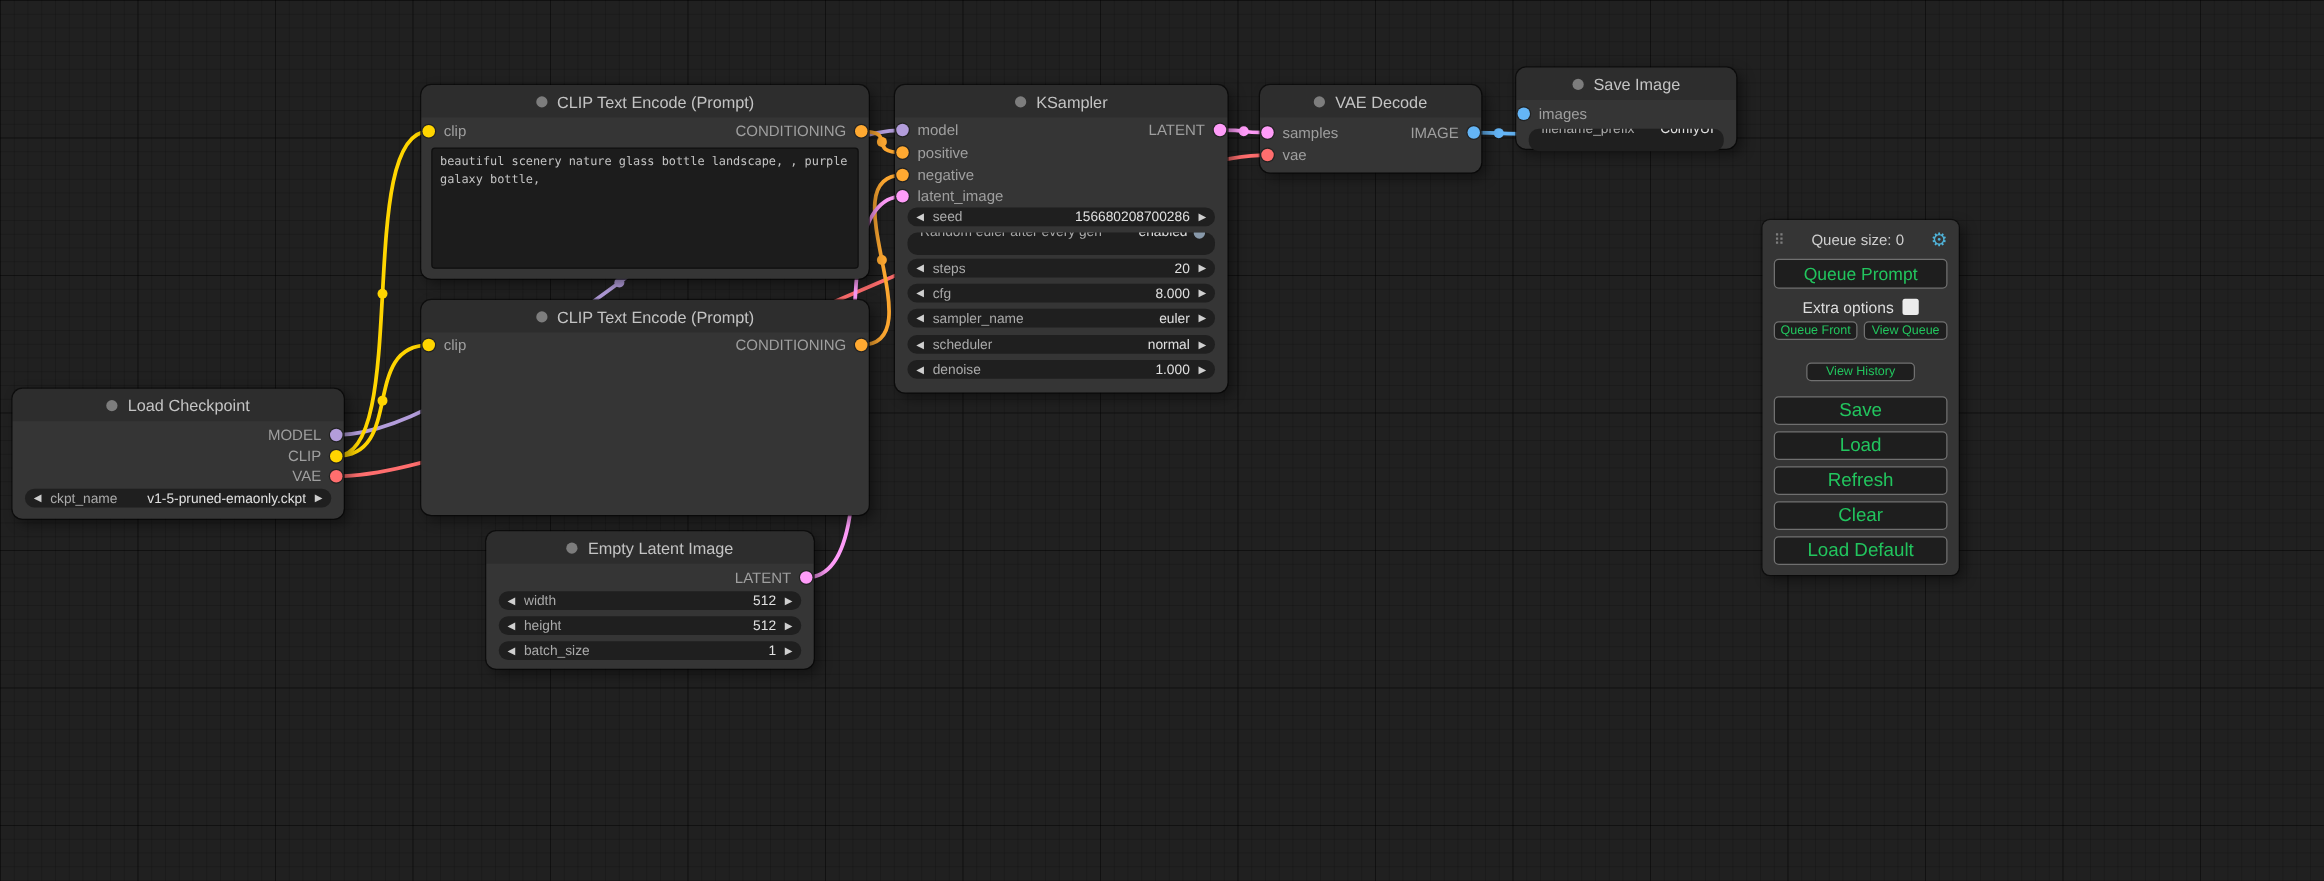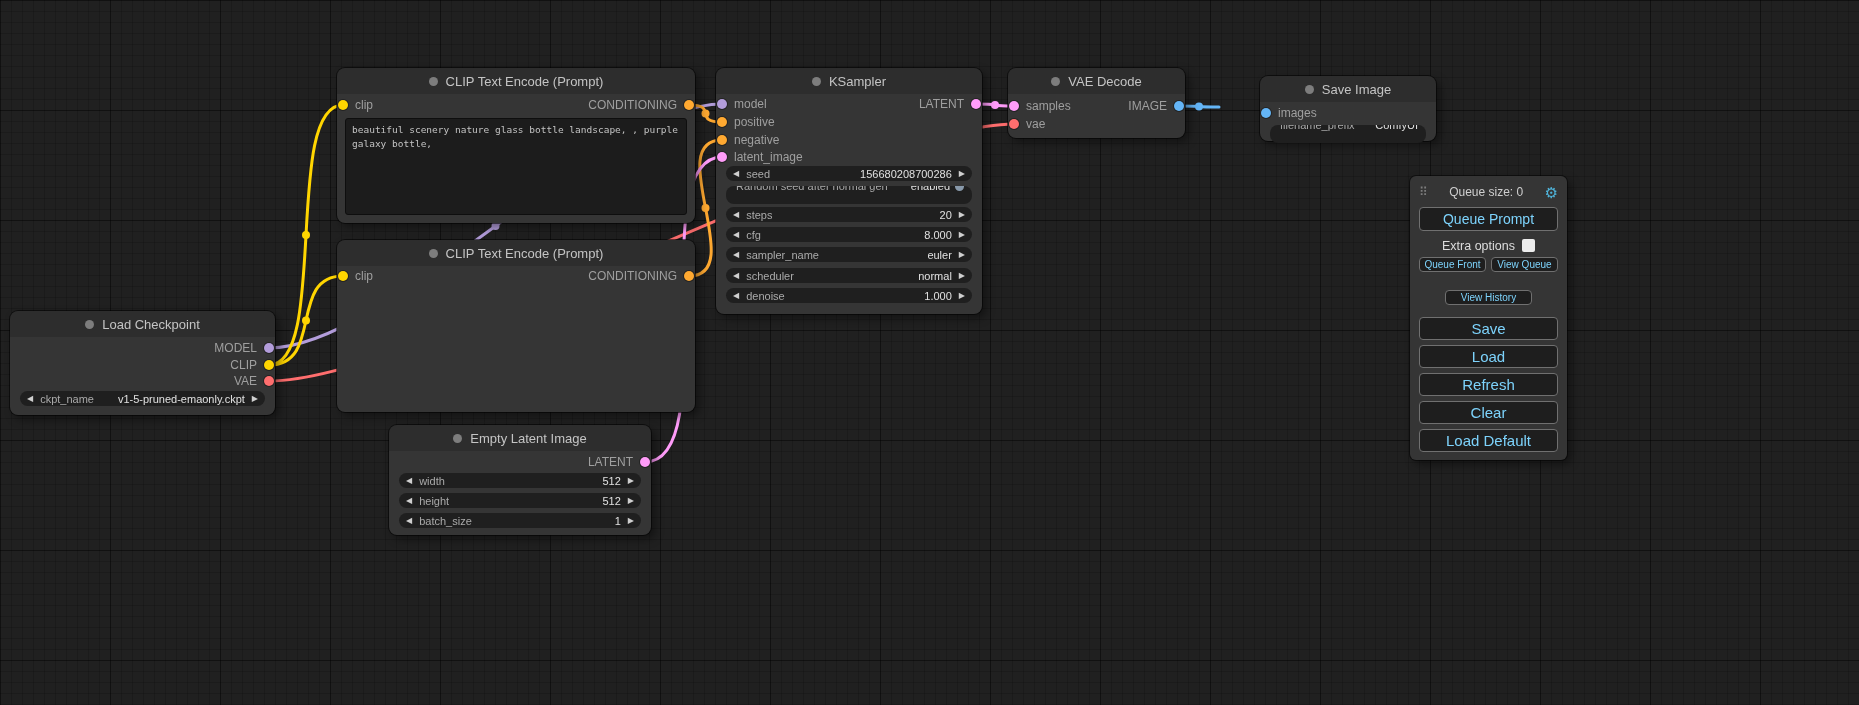--- a/index.html
+++ b/index.html
@@ -56,21 +56,21 @@
     position:absolute; left:1410px; top:176px; width:157px; z-index:3;
     background:#353535; border-radius:6px; padding:8px 9px;
     box-shadow: 0 0 0 1px rgba(0,0,0,.5), 4px 4px 10px rgba(0,0,0,.45);
     color:#ddd;
   }
   .menu-header { display:flex; align-items:center; justify-content:space-between; height:16px; }
   .drag-handle { color:#7d7d7d; font-size:12px; cursor:move; }
   .queue-size { font-size:12px; color:#cfcfcf; }
   .gear { font-size:15px; line-height:1; cursor:pointer; }
   .comfy-menu button {
-    background:#1e1e1e; border:1px solid #707070; border-radius:4px; color:#7dd3fc;
+    background:#1e1e1e; border:1px solid #707070; border-radius:4px; color:#22c55e;
     font-family:"Liberation Sans", sans-serif; display:block; cursor:pointer;
   }
   .btn-primary { width:100%; margin-top:7px; height:24px; font-size:14px; }
   .extra-row { display:flex; align-items:center; justify-content:center; gap:7px; margin-top:8px; font-size:12.5px; height:13px; }
   .checkbox { width:13px; height:13px; background:#ececec; border-radius:2px; display:inline-block; }
   .small-row { display:flex; gap:5px; margin-top:5px; }
   .small-row.center { justify-content:center; margin-top:18px; }
   .btn-small { flex:1; font-size:10px; height:15px; border-radius:8px; padding:0; line-height:1.2; }
   .btn-small.vh { flex:0 0 62%; }
   .btn-big { width:100%; height:23px; font-size:15px; margin-top:5px; }
@@ -212,21 +212,21 @@
       <span class="slot-label">LATENT</span>
       <span class="dot" style="background: rgb(255, 156, 249);"></span>
     </div>
     <div class="widget" style="top:98px;">
       <span class="w-arrow">◀</span>
       <span class="w-label">seed</span>
       <span class="w-value">156680208700286</span>
       <span class="w-arrow">▶</span>
     </div>
     <div class="widget no-arrows" style="top:118px;">
-      <span class="w-label">Random seed after normal gen</span>
+      <span class="w-label">Random euler after every gen</span>
       <span class="w-value">enabled</span>
       <span class="toggle-dot" style="background: rgb(136, 153, 170);"></span>
     </div>
     <div class="widget" style="top:139px;">
       <span class="w-arrow">◀</span>
       <span class="w-label">steps</span>
       <span class="w-value">20</span>
       <span class="w-arrow">▶</span>
     </div>
     <div class="widget" style="top:159px;">
@@ -267,21 +267,21 @@
     <div class="slot in" style="top:49px;">
       <span class="dot" style="background: rgb(255, 110, 110);"></span>
       <span class="slot-label">vae</span>
     </div>
     <div class="slot out" style="top:31px;">
       <span class="slot-label">IMAGE</span>
       <span class="dot" style="background: rgb(100, 181, 246);"></span>
     </div>
   </div>
 
-  <div class="node" style="left:1213px;top:76px;width:176px;height:65px;margin-left:47px;">
+  <div class="node" style="left:1213px;top:54px;width:176px;height:65px;">
     <div class="node-title">
       <span class="title-dot"></span>
       <span class="title-text">Save Image</span>
     </div>
     <div class="slot in" style="top:30px;">
       <span class="dot" style="background: rgb(100, 181, 246);"></span>
       <span class="slot-label">images</span>
     </div>
     <div class="widget no-arrows" style="top:49px;">
       <span class="w-label">filename_prefix</span>

